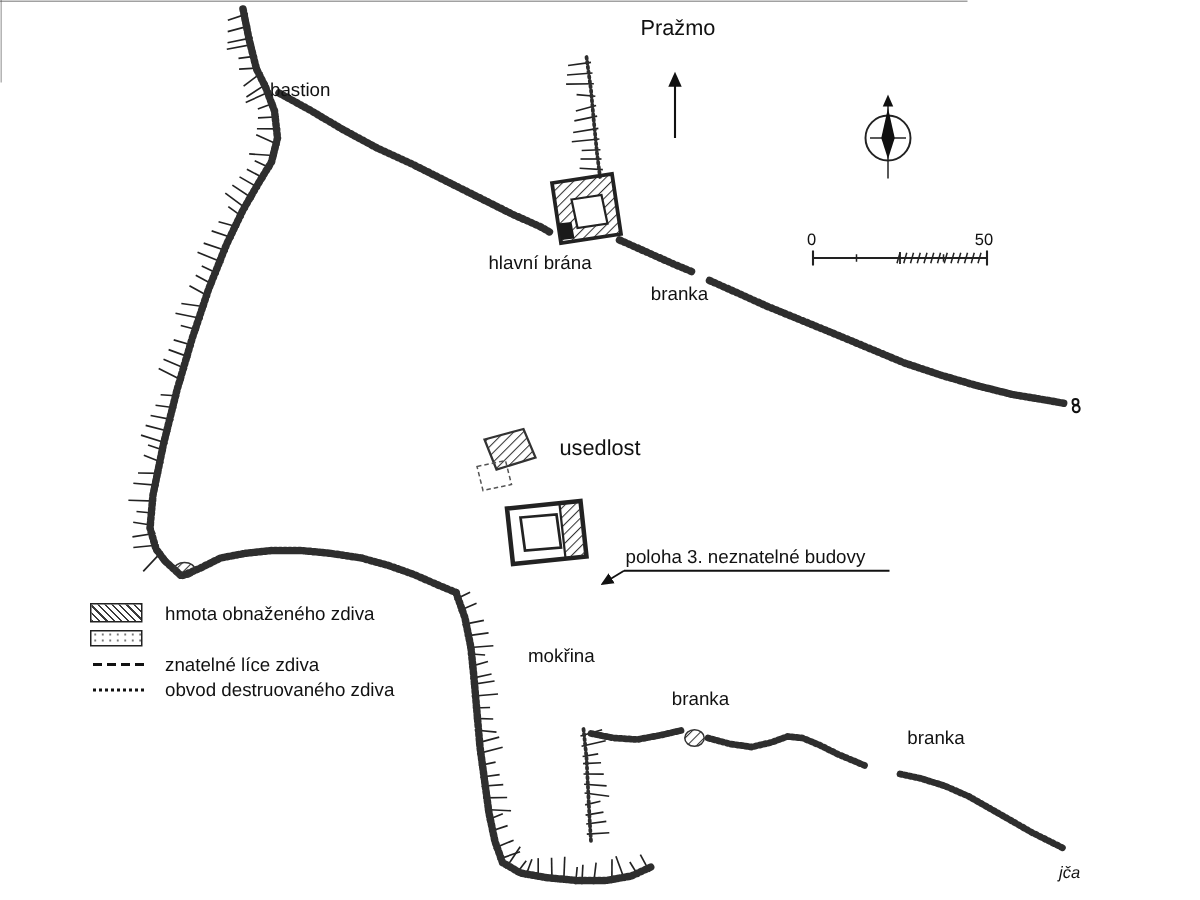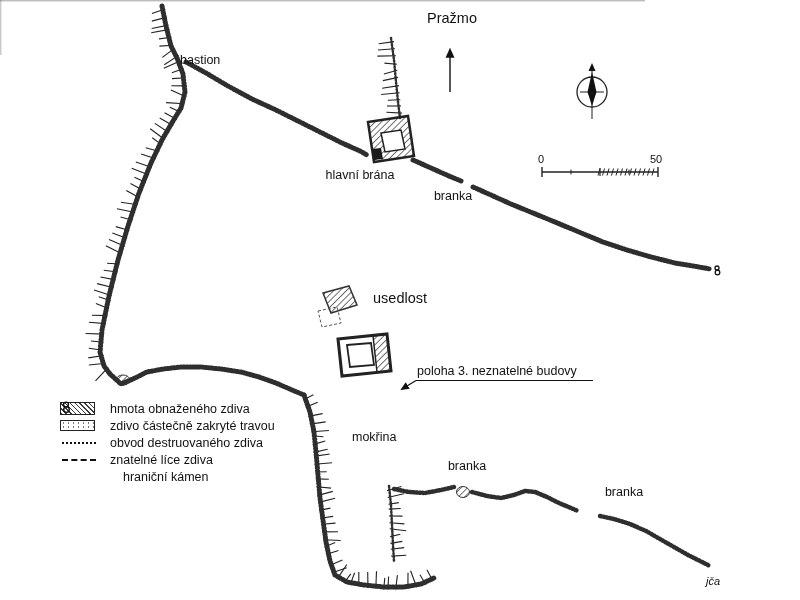--- a/index.html
+++ b/index.html
@@ -245,37 +245,27 @@
     <div class="lrow">
       <span class="sym">
           <span class="box b1"></span>
         </span>
       <span class="ltext">hmota obnaženého zdiva</span>
     </div>
     <div class="lrow">
       <span class="sym">
           <span class="box b2"></span>
         </span>
-      <span class="ltext">zdivo částečně zakryté travou</span>
+    </div>
+    <div class="lrow">
+      <span class="sym">
+          <span class="dash"></span>
+        </span>
+      <span class="ltext">znatelné líce zdiva</span>
     </div>
     <div class="lrow">
       <span class="sym">
           <span class="dot"></span>
         </span>
       <span class="ltext">obvod destruovaného zdiva</span>
-    </div>
-    <div class="lrow">
-      <span class="sym">
-          <span class="dash"></span>
-        </span>
-      <span class="ltext">znatelné líce zdiva</span>
-    </div>
-    <div class="lrow">
-      <span class="sym stone">
-        <svg width="12" height="14" viewBox="0 0 12 14">
-          <circle cx="6" cy="4.5" r="2.4" fill="none" stroke="#111" stroke-width="1.4"></circle>
-          <circle cx="6.5" cy="9.6" r="2.8" fill="none" stroke="#111" stroke-width="1.4"></circle>
-        </svg>
-      </span>
-      <span class="ltext">hraniční kámen</span>
     </div>
   </div>
 </div>
 
 </body></html>

